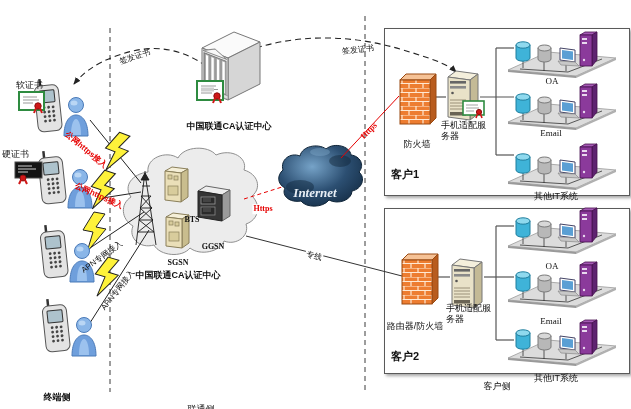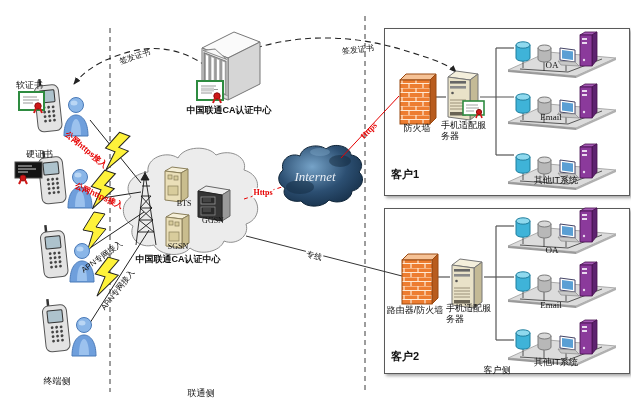--- a/index.html
+++ b/index.html
@@ -1,21 +1,21 @@
 <!DOCTYPE html>
 <html><head>
 <meta charset="utf-8">
 <style>
   html,body{margin:0;padding:0;background:#fff;}
   #stage{position:relative;width:631px;height:409px;background:#fff;overflow:hidden;
          font-family:"Liberation Sans",sans-serif;}
   .abs{position:absolute;}
   .lbl{position:absolute;font-size:9px;color:#111;white-space:nowrap;line-height:1.2;}
-  .ctr{transform:translate(-50%,-50%);}
-  .serif{font-family:"Liberation Serif",serif;font-weight:normal;}
+  .ctr{transform:translate(-50%,-50%);margin-top:16px;}
+  .serif{font-family:"Liberation Serif",serif;font-weight:bold;}
   .red{color:#e60000;font-weight:bold;}
   .small{font-size:8px;}
   .bold{font-weight:bold;}
   .whitebg{background:#fff;padding:0 1px;}
   .custbox{position:absolute;background:#fff;border:1px solid #5a5a5a;
            box-shadow:2px 2px 3px rgba(0,0,0,.35);}
   .wrap{white-space:normal;text-align:left;}
   svg{display:block;}
   .layer1{z-index:1;} .layer2{z-index:2;} .layer3{z-index:3;} .layer4{z-index:4;}
 </style>
@@ -539,32 +539,32 @@
           <polygon points="12,5 17,2 17,30 12,36" fill="#5e2370" stroke="#47104f" stroke-width="0.8"></polygon>
           <rect x="0" y="5" width="12" height="31" fill="#8b3a9b" stroke="#47104f" stroke-width="0.8"></rect>
           <rect x="2" y="8" width="5" height="2" fill="#e8d8ee"></rect>
           <rect x="2" y="12" width="5" height="2" fill="#e8d8ee"></rect>
           <circle cx="4" cy="30" r="1.2" fill="#e8d8ee"></circle>
         </g>
     </svg>
   </div>
 
   <div class="lbl layer4" style="left:16px;top:80px;">软证书</div>
-  <div class="lbl layer4" style="left:2px;top:149px;margin-left:24px;">硬证书</div>
+  <div class="lbl layer4" style="left:2px;top:149px;">硬证书</div>
 
   <div class="lbl small layer4" style="left:135px;top:57px;transform:translate(-50%,-50%) rotate(-18deg);">签发证书</div>
   <div class="lbl small layer4" style="left:358px;top:50px;transform:translate(-50%,-50%) rotate(-6deg);">签发证书</div>
 
   <div class="lbl small red layer4" style="left:86px;top:150px;transform:translate(-50%,-50%) rotate(40deg);">公网https接入</div>
   <div class="lbl small red layer4" style="left:99px;top:196px;transform:translate(-50%,-50%) rotate(24deg);">公网https接入</div>
   <div class="lbl small layer4" style="left:102px;top:257px;transform:translate(-50%,-50%) rotate(-36deg);">APN专网接入</div>
   <div class="lbl small layer4" style="left:118px;top:290px;transform:translate(-50%,-50%) rotate(-52deg);">APN专网接入</div>
 
-  <div class="lbl serif small ctr layer4" style="left:184px;top:204px;">BTS</div>
-  <div class="lbl serif small ctr layer4" style="left:213px;top:221px;">GGSN</div>
+  <div class="lbl serif small ctr layer4" style="left:192px;top:204px;">BTS</div>
+  <div class="lbl serif small ctr layer4" style="left:213px;top:231px;">GGSN</div>
   <div class="lbl serif small ctr layer4" style="left:178px;top:247px;">SGSN</div>
   <div class="lbl bold ctr layer4" style="left:178px;top:259px;">中国联通CA认证中心</div>
 
   <div class="lbl serif ctr layer4" style="left:315px;top:177px;font-size:13px;color:#e8eef5;font-style:italic;">Internet</div>
 
   <div class="lbl serif small red whitebg ctr layer4" style="left:263px;top:193px;">Https</div>
   <div class="lbl serif small red layer4" style="left:369px;top:131px;transform:translate(-50%,-50%) rotate(-44deg);">Https</div>
   <div class="lbl small whitebg layer4" style="left:314px;top:256px;transform:translate(-50%,-50%) rotate(14deg);">专线</div>
 
   <div class="lbl bold ctr layer4" style="left:229px;top:110px;">中国联通CA认证中心</div>
@@ -576,17 +576,17 @@
   <div class="lbl serif ctr layer4" style="left:551px;top:117px;font-weight:normal;">Email</div>
   <div class="lbl ctr layer4" style="left:556px;top:180px;">其他IT系统</div>
 
   <div class="lbl bold layer4" style="left:391px;top:350px;font-size:11px;">客户2</div>
   <div class="lbl ctr layer4" style="left:415px;top:310px;">路由器/防火墙</div>
   <div class="lbl wrap layer4" style="left:446px;top:303px;width:52px;">手机适配服务器</div>
   <div class="lbl serif ctr layer4" style="left:552px;top:250px;font-weight:normal;">OA</div>
   <div class="lbl serif ctr layer4" style="left:551px;top:305px;font-weight:normal;">Email</div>
   <div class="lbl ctr layer4" style="left:556px;top:362px;">其他IT系统</div>
 
-  <div class="lbl ctr layer4" style="left:57px;top:381px;">终端侧</div>
+  <div class="lbl ctr layer4" style="left:57px;top:381px;font-weight:bold;">终端侧</div>
   <div class="lbl ctr layer4" style="left:201px;top:393px;">联通侧</div>
   <div class="lbl ctr layer4" style="left:497px;top:370px;">客户侧</div>
 
 </div>
 
 </body></html>

